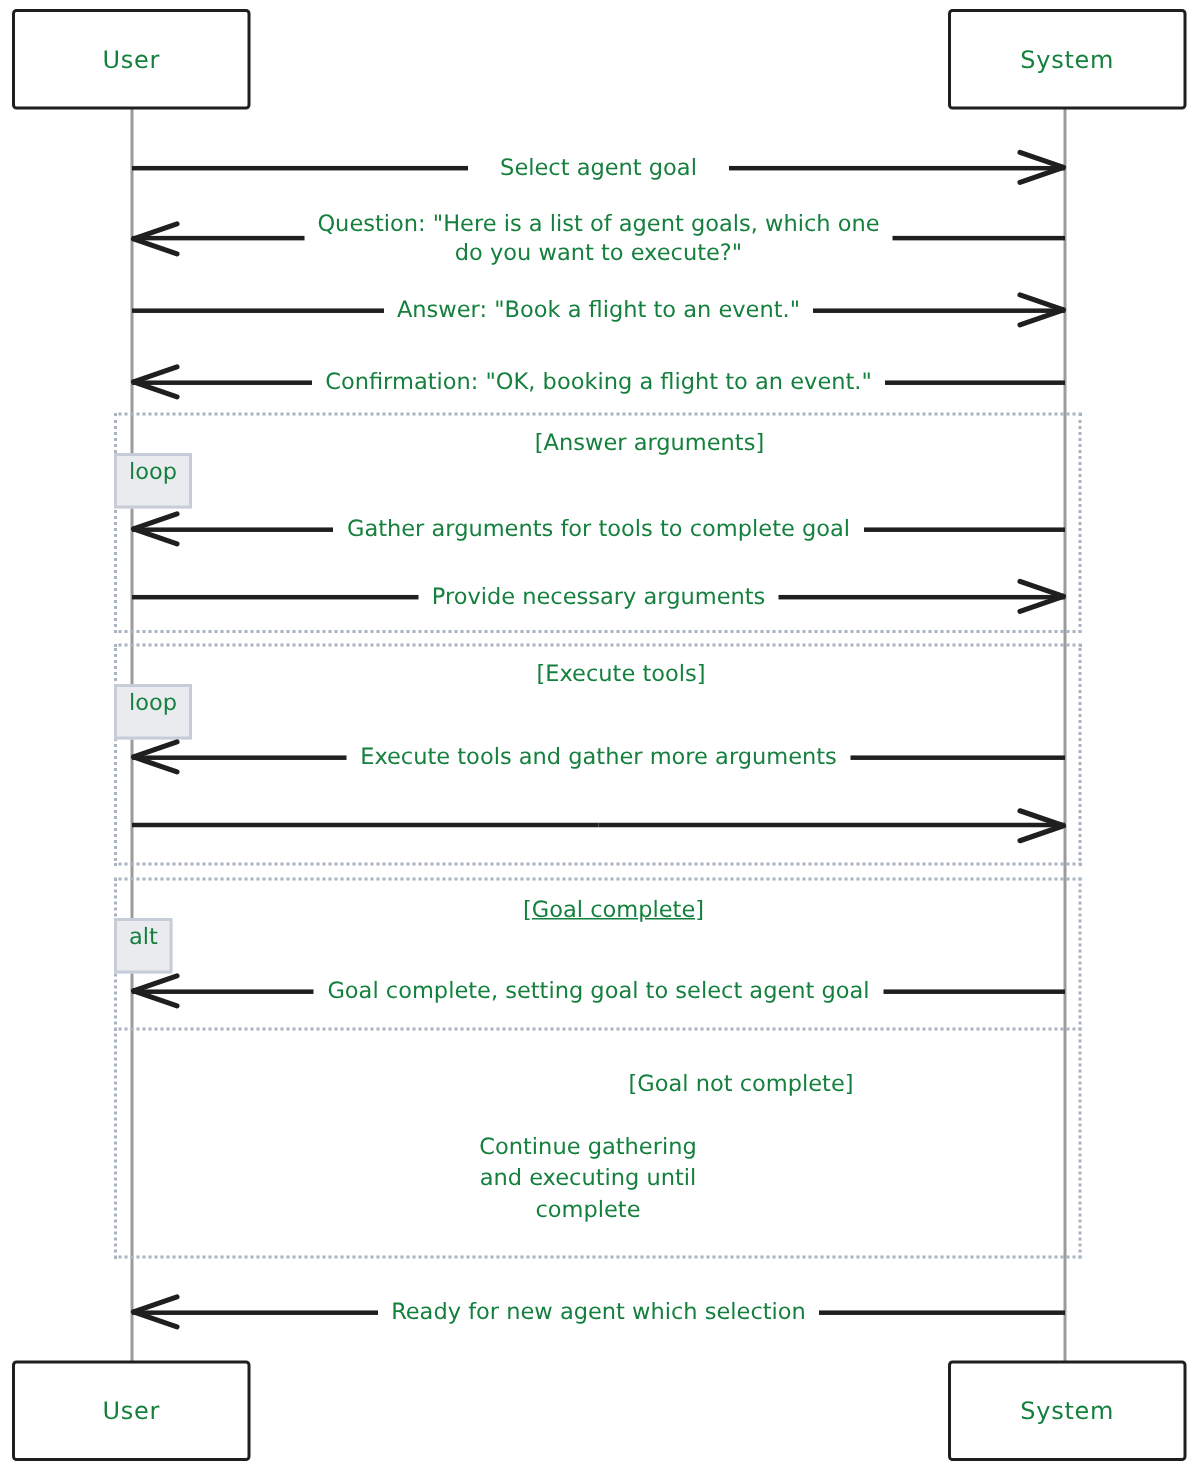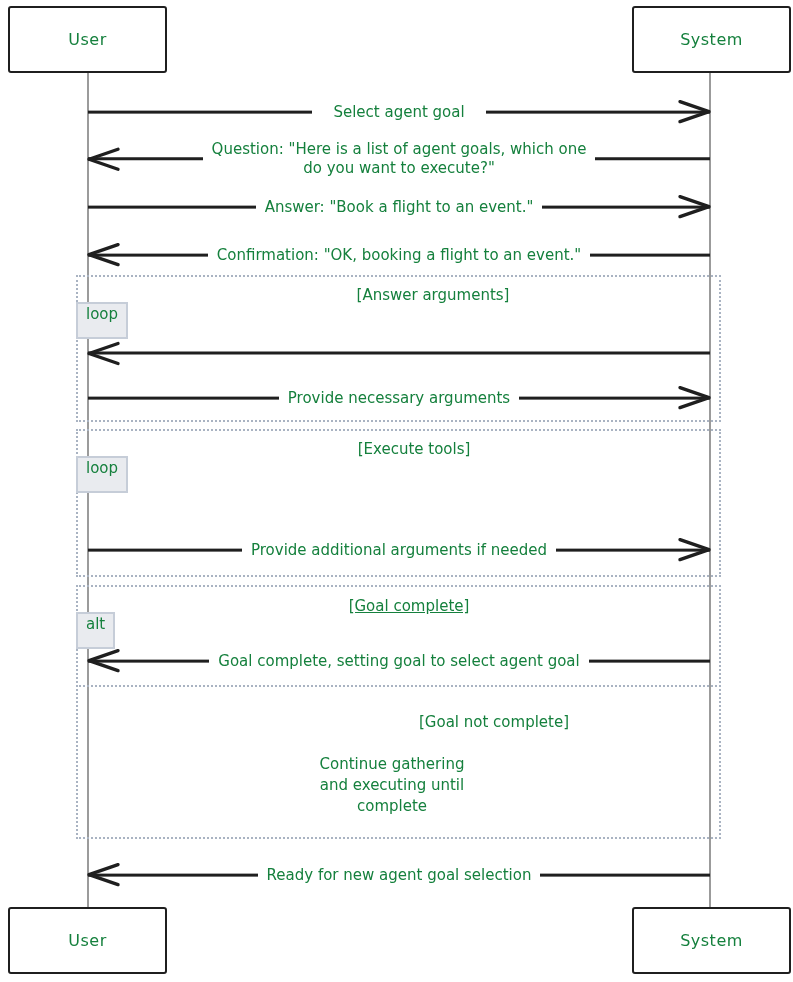--- a/index.html
+++ b/index.html
@@ -133,53 +133,61 @@
     <div class="seg"></div>
     <div class="lbl">Confirmation: "OK, booking a flight to an event."</div>
     <div class="seg"></div>
   </div>
 
   <div class="msg" style="top:353px;">
     <svg class="arrowhead left" width="38" height="26" viewBox="0 0 38 26">
         <path d="M4 13 L33 3 M4 13 L33 23" stroke="#1f1f1f" stroke-width="3.4" fill="none" stroke-linecap="round"></path>
       </svg>
     <div class="seg"></div>
+    <div class="lbl">Gather arguments for tools to complete goal</div>
     <div class="seg"></div>
   </div>
 
   <div class="msg" style="top:398px;">
     <div class="seg"></div>
     <div class="lbl">Provide necessary arguments</div>
     <div class="seg"></div>
     <svg class="arrowhead right" width="38" height="26" viewBox="0 0 38 26">
         <path d="M34 13 L5 3 M34 13 L5 23" stroke="#1f1f1f" stroke-width="3.4" fill="none" stroke-linecap="round"></path>
       </svg>
   </div>
 
+  <div class="msg" style="top:505px;">
+    <svg class="arrowhead left" width="38" height="26" viewBox="0 0 38 26">
+        <path d="M4 13 L33 3 M4 13 L33 23" stroke="#1f1f1f" stroke-width="3.4" fill="none" stroke-linecap="round"></path>
+      </svg>
+    <div class="seg"></div>
+    <div class="lbl">Execute tools and gather more arguments</div>
+    <div class="seg"></div>
+  </div>
 
   <div class="msg" style="top:550px;">
     <div class="seg"></div>
-    <div class="lbl">Provide additional arguments if needed</div>
     <div class="seg"></div>
     <svg class="arrowhead right" width="38" height="26" viewBox="0 0 38 26">
         <path d="M34 13 L5 3 M34 13 L5 23" stroke="#1f1f1f" stroke-width="3.4" fill="none" stroke-linecap="round"></path>
       </svg>
   </div>
 
   <div class="msg" style="top:661px;">
     <svg class="arrowhead left" width="38" height="26" viewBox="0 0 38 26">
         <path d="M4 13 L33 3 M4 13 L33 23" stroke="#1f1f1f" stroke-width="3.4" fill="none" stroke-linecap="round"></path>
       </svg>
     <div class="seg"></div>
     <div class="lbl">Goal complete, setting goal to select agent goal</div>
     <div class="seg"></div>
   </div>
 
   <div class="msg" style="top:875px;">
     <svg class="arrowhead left" width="38" height="26" viewBox="0 0 38 26">
         <path d="M4 13 L33 3 M4 13 L33 23" stroke="#1f1f1f" stroke-width="3.4" fill="none" stroke-linecap="round"></path>
       </svg>
     <div class="seg"></div>
-    <div class="lbl">Ready for new agent goal selection</div>
+    <div class="lbl">Ready for new agent which selection</div>
     <div class="seg"></div>
   </div>
 
 </div>
 
 </body></html>

